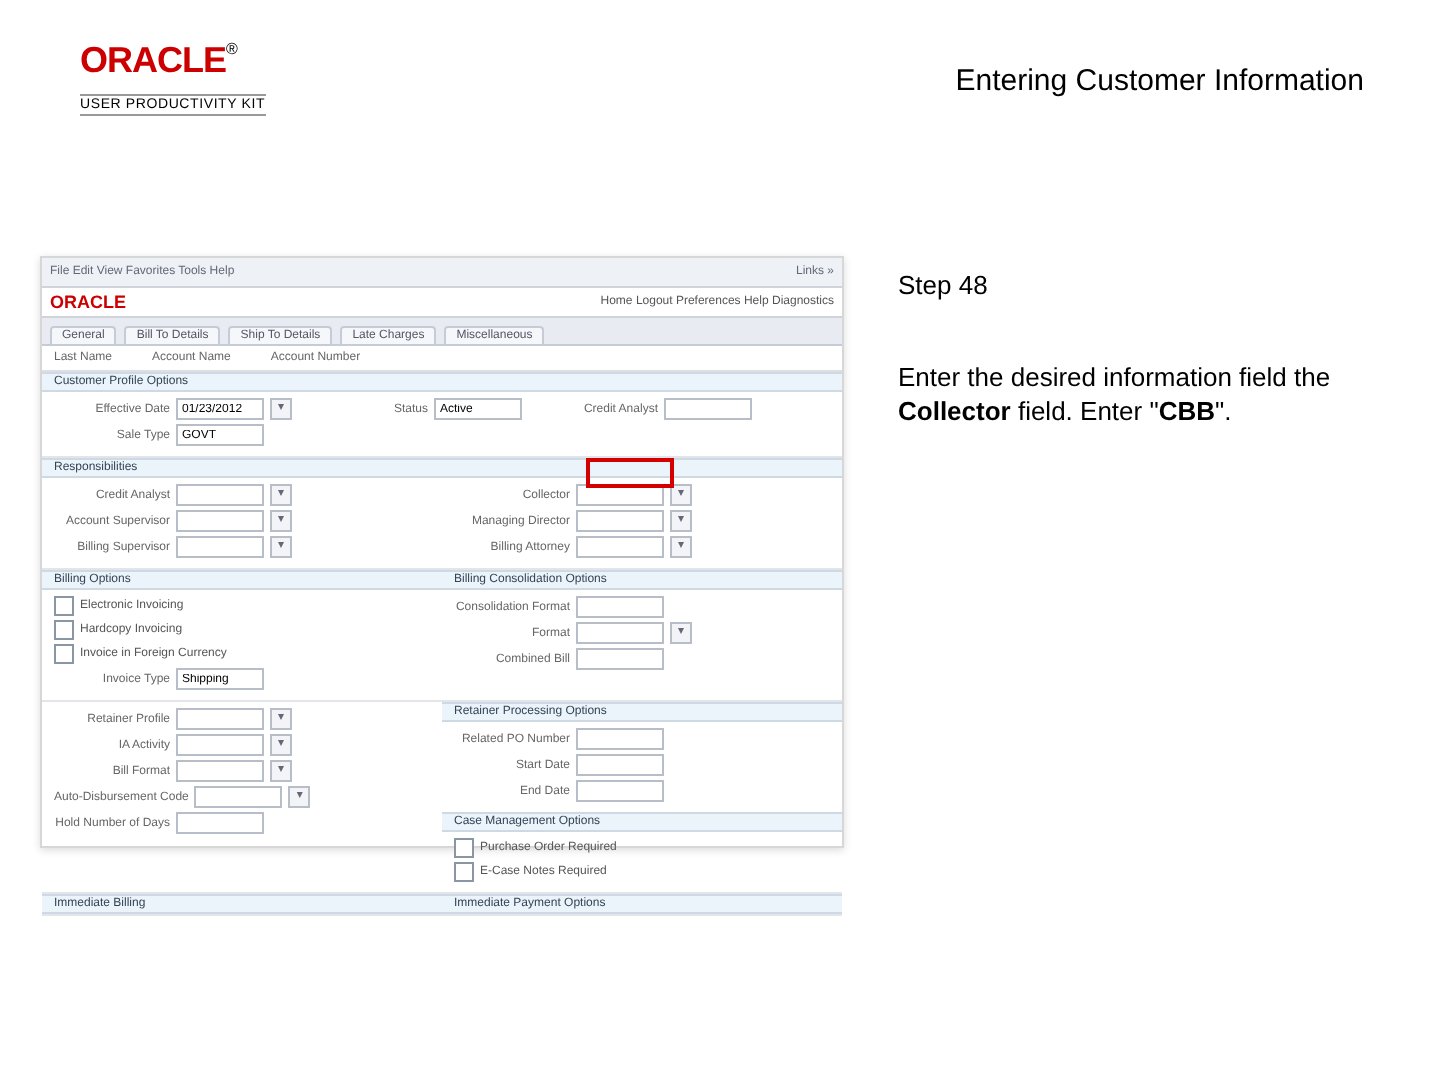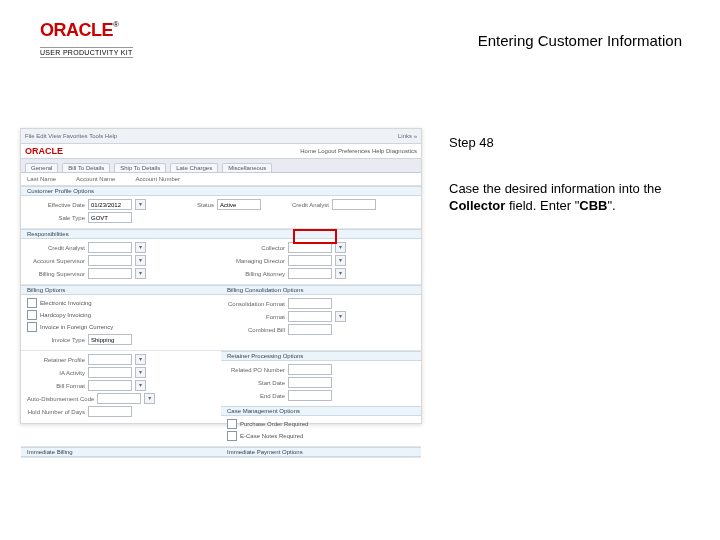--- a/index.html
+++ b/index.html
@@ -45,21 +45,21 @@
   <div class="logo-wrap">
     <span class="logo-oracle">ORACLE</span><span class="logo-tm">®</span>
     <div><span class="logo-sub">USER PRODUCTIVITY KIT</span></div>
   </div>
   <div class="hdr-title">Entering Customer Information</div>
 </div>
 
 <div class="rt">
   <div class="step">Step 48</div>
   <div>
-    <span>Case the desired information into the </span><b>Collector</b><span> field. Enter "</span><b>CBB</b><span>".</span>
+    <span>Enter the desired information field the </span><b>Collector</b><span> field. Enter "</span><b>CBB</b><span>".</span>
   </div>
 </div>
 
 <div class="shot">
   <div class="bluebar">
     <span>File   Edit   View   Favorites   Tools   Help</span>
     <span>Links »</span>
   </div>
   <div class="brandrow">
     <span class="ob">ORACLE</span>

